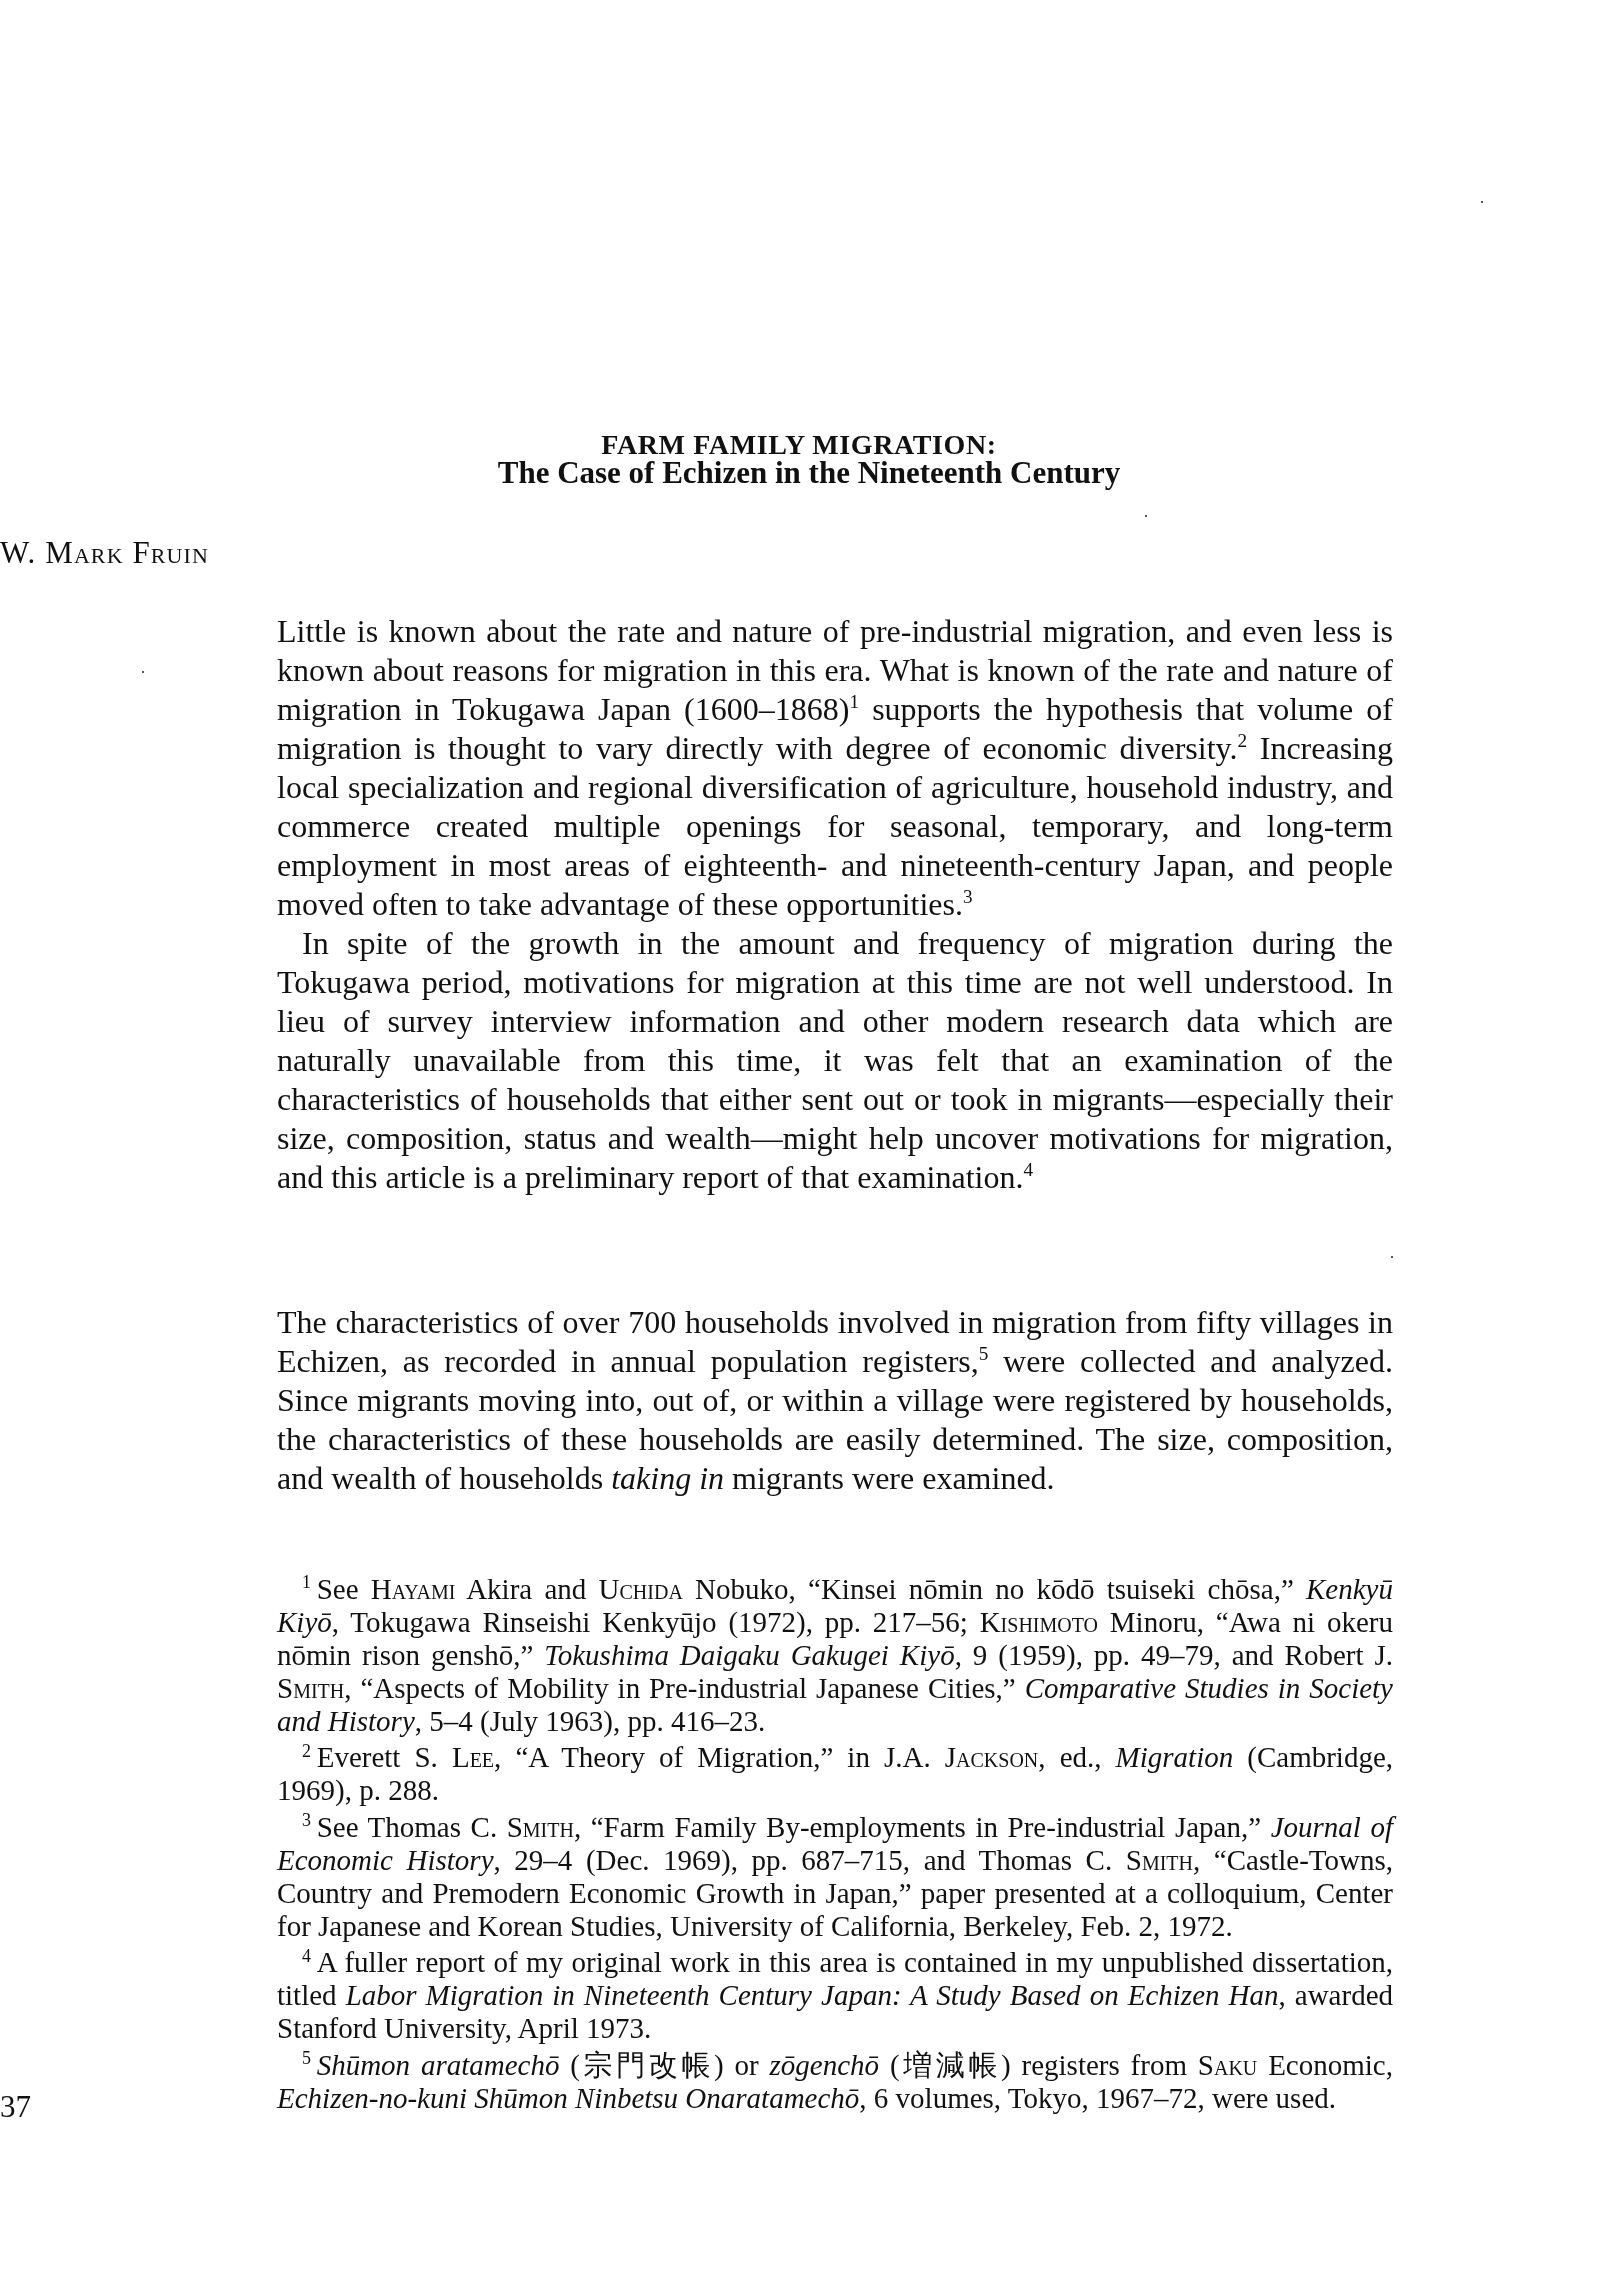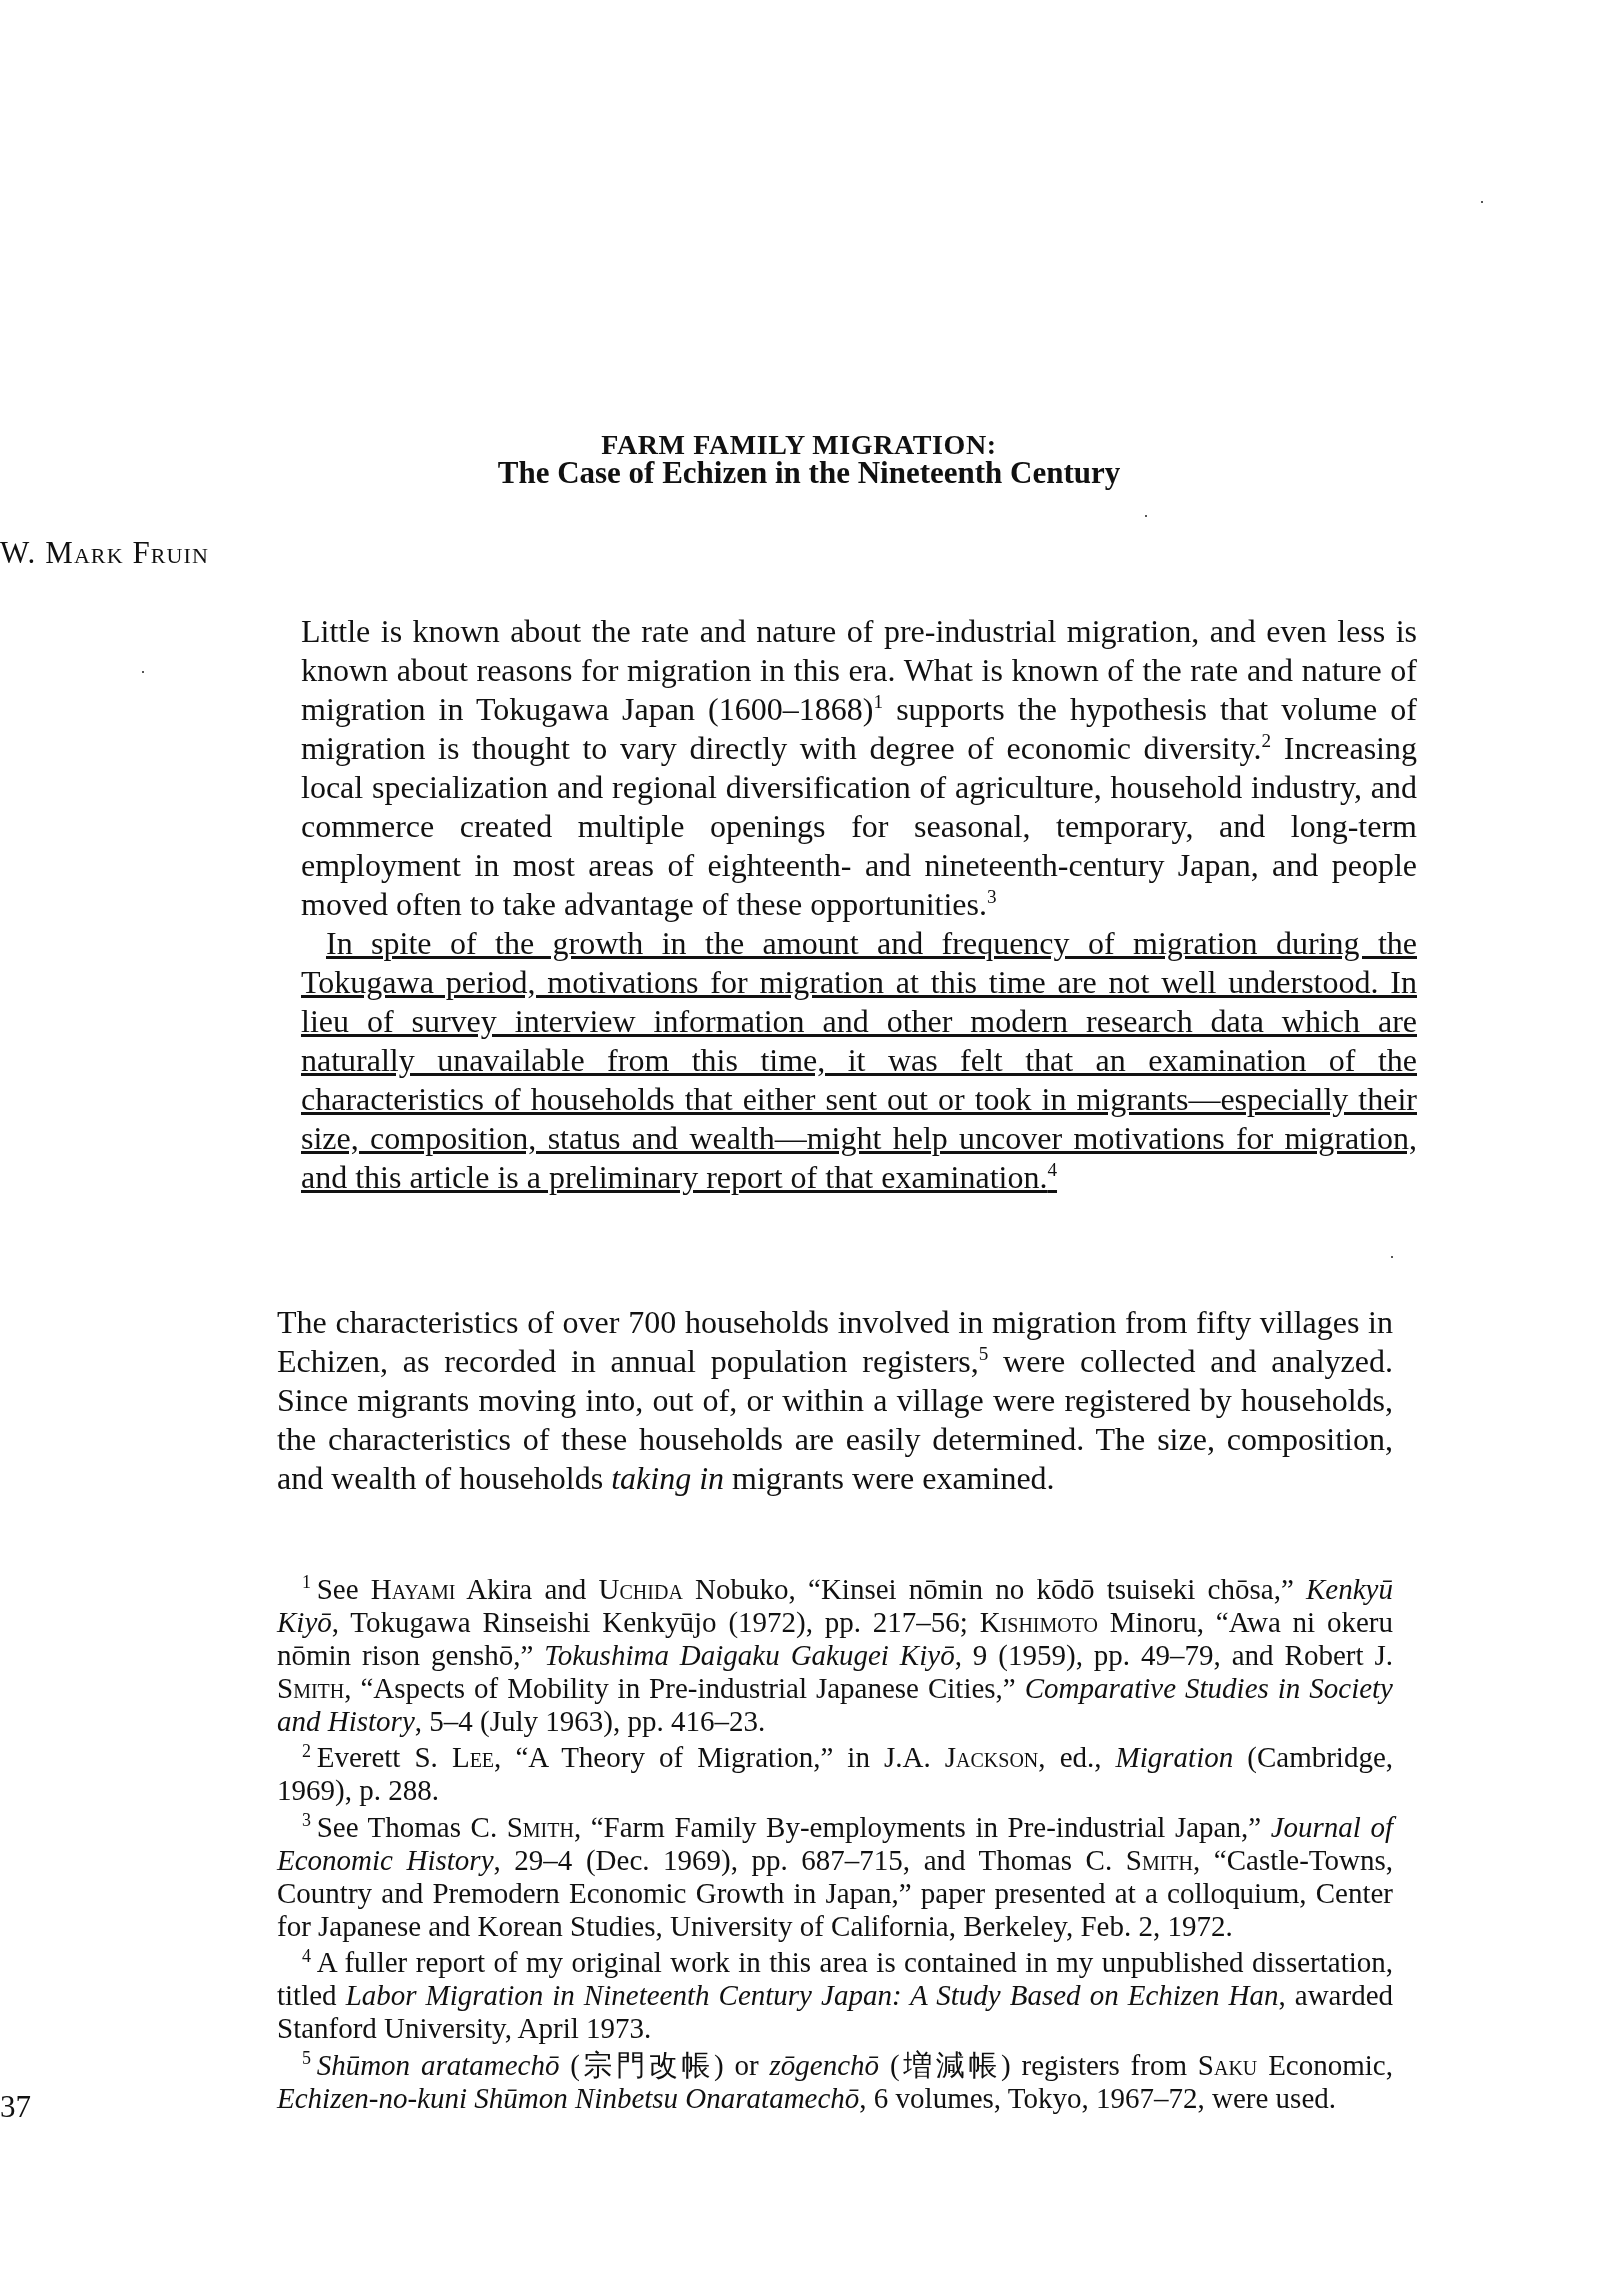--- a/index.html
+++ b/index.html
@@ -7,22 +7,22 @@
          font-family:"Liberation Serif", "DejaVu Serif", serif; color:#111; }
   .page { position:absolute; left:0; top:0; width:1622px; height:2295px; }
   .column { position:absolute; left:277px; width:1116px; }
   .title { position:absolute; left:0; width:1598px; text-align:center; top:410px;
            font-size:28px; font-weight:bold; letter-spacing:0.6px;font-family:Liberation Serif, serif; }
   .subtitle { position:absolute; left:0; width:1618px; text-align:center; top:455px;
               font-size:31px; font-weight:bold; }
   .author { position:absolute; left:0; width:1622px; text-align:left; top:535px;
             font-size:31px; font-variant:small-caps; letter-spacing:1.1px; }
   .body-text { font-size:32px; line-height:39px; text-align:justify; margin:0; }
-  .body-text.indent { text-indent:25px;text-decoration:underline; }
-  .body1 { top:612px;margin-left:24px; }
+  .body-text.indent { text-indent:25px; }
+  .body1 { top:612px; }
   .section-heading { position:absolute; left:0; width:1622px; text-align:center; top:1249px;
                      font-size:21.6px; letter-spacing:0.6px; }
   .body2 { top:1303px; }
   .notes { top:1573px; }
   .fn { font-size:29px; line-height:33px; text-align:justify; margin:0 0 3.4px 0; text-indent:25px; }
   .sc { font-variant:small-caps; }
   sup { font-size:60%; line-height:0; vertical-align:super; }
   .fn .num { font-size:62%; vertical-align:super; line-height:0; margin-right:5.7px; }
   .page-number { position:absolute; left:0; width:1622px; text-align:left; top:2089px;
                  font-size:31px; }

